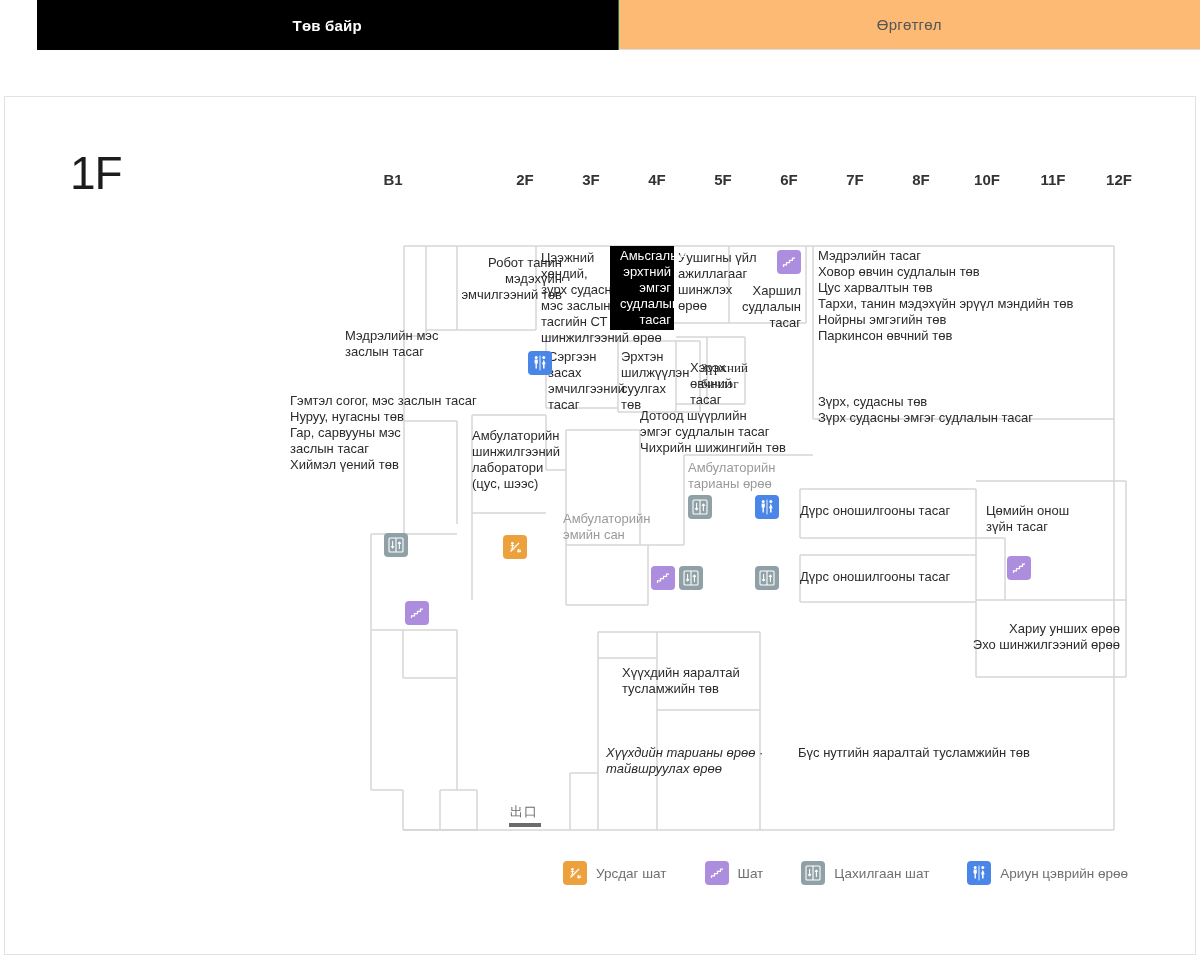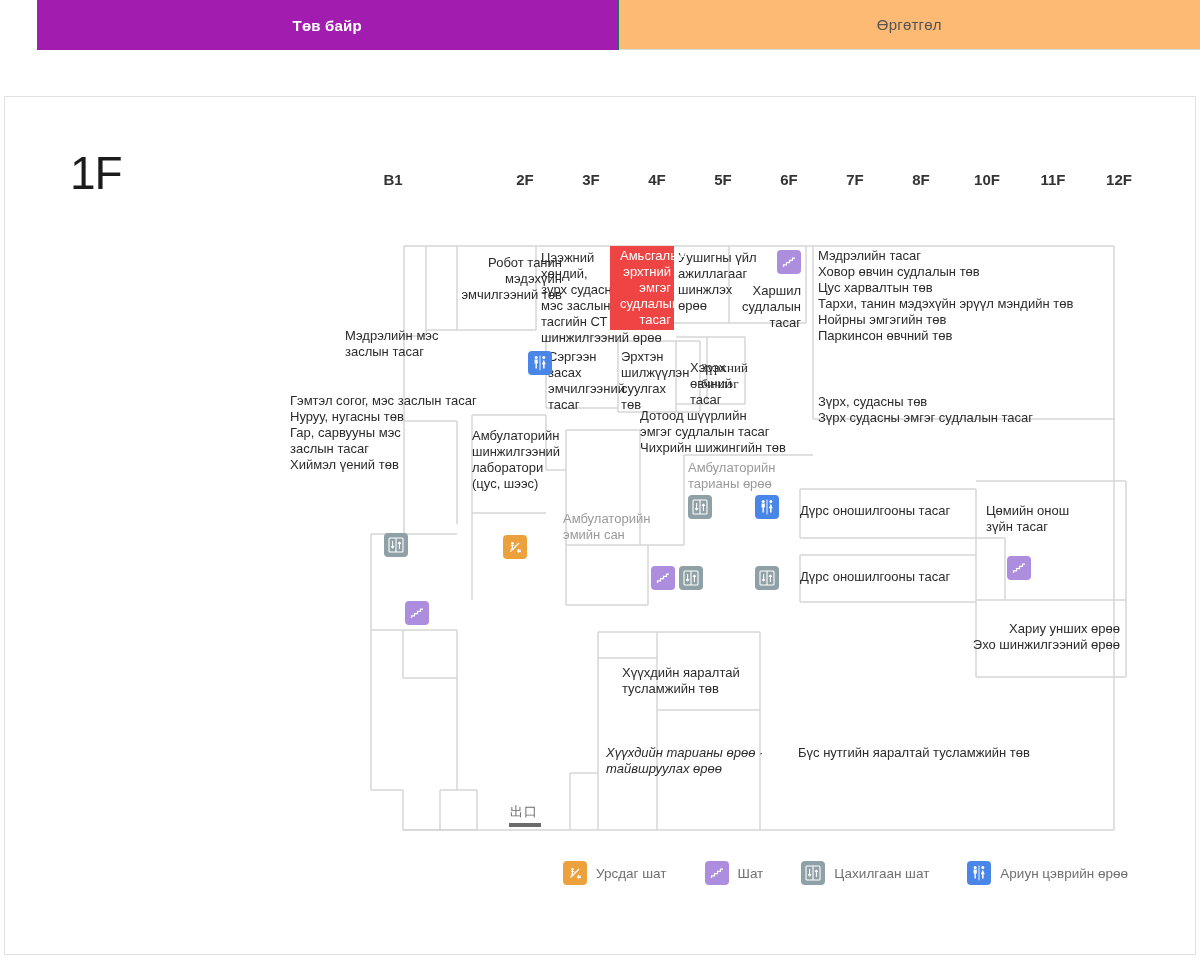--- a/index.html
+++ b/index.html
@@ -12,21 +12,21 @@
   }
 
   
   #tabs { display: flex; width: 1200px; height: 50px; }
   .tab {
     flex: 1 1 50%;
     display: flex; align-items: center; justify-content: center;
     font-size: 15px; letter-spacing: .2px;
     cursor: pointer; user-select: none;
   }
-  .tab.active { background: #a21caf; color: #ffffff; font-weight: 600; margin-left: 37px; }
+  .tab.active { background: #000000; color: #ffffff; font-weight: 600; margin-left: 37px; }
   .tab.inactive { background: #fdba74; color: #555555; border-bottom: 1px solid #dcdcdc; }
   #tabs .tab.active { border-right: 1px solid #0f7355; }
 
   
   #panel {
     position: absolute; left: 4px; top: 96px;
     width: 1192px; height: 859px;
     border: 1px solid #e2e2e2; border-top: 1px solid #e2e2e2;
     background: #ffffff;
   }
@@ -295,21 +295,21 @@
     <div class="room-label ta-c" style="left: 986px; top: 503px; width: 124px;">Цөмийн онош
 зүйн тасаг</div>
     <div class="room-label ta-c" style="left: 800px; top: 569px; width: 170px;">Дүрс оношилгооны тасаг</div>
     <div class="room-label ta-r" style="left: 940px; top: 621px; width: 180px;">Хариу унших өрөө
 Эхо шинжилгээний өрөө</div>
     <div class="room-label ta-c" style="left: 622px; top: 665px; width: 156px;">Хүүхдийн яаралтай
 тусламжийн төв</div>
     <div class="room-label ta-c" style="left: 606px; top: 745px; width: 196px; font-style: italic;">Хүүхдийн тарианы өрөө ·
 тайвшруулах өрөө</div>
     <div class="room-label ta-l" style="left: 798px; top: 745px; width: 262px;">Бүс нутгийн яаралтай тусламжийн төв</div>
-    <div class="hl" style="left: 610px; top: 246px; width: 64px; background: #ef4444; color: rgb(255, 255, 255); padding-left: 10px;">Амьсгалын
+    <div class="hl" style="left: 610px; top: 246px; width: 64px; background: #000000; color: rgb(255, 255, 255); padding-left: 10px;">Амьсгалын
 эрхтний
 эмгэг
 судлалын
 тасаг</div>
     <div class="fac stairs" style="left: 777px; top: 250px;">
       <svg width="16" height="16" viewBox="0 0 16 16">
         <path d="M2.5 13 L2.5 10.8 L5.5 10.8 L5.5 8.6 L8.5 8.6 L8.5 6.4 L11.5 6.4 L11.5 4.2 L14 4.2" stroke="#fff" stroke-width="1.2" fill="none" stroke-linejoin="miter"></path>
       </svg>
     </div>
     <div class="fac restroom" style="left: 528px; top: 351px;">

